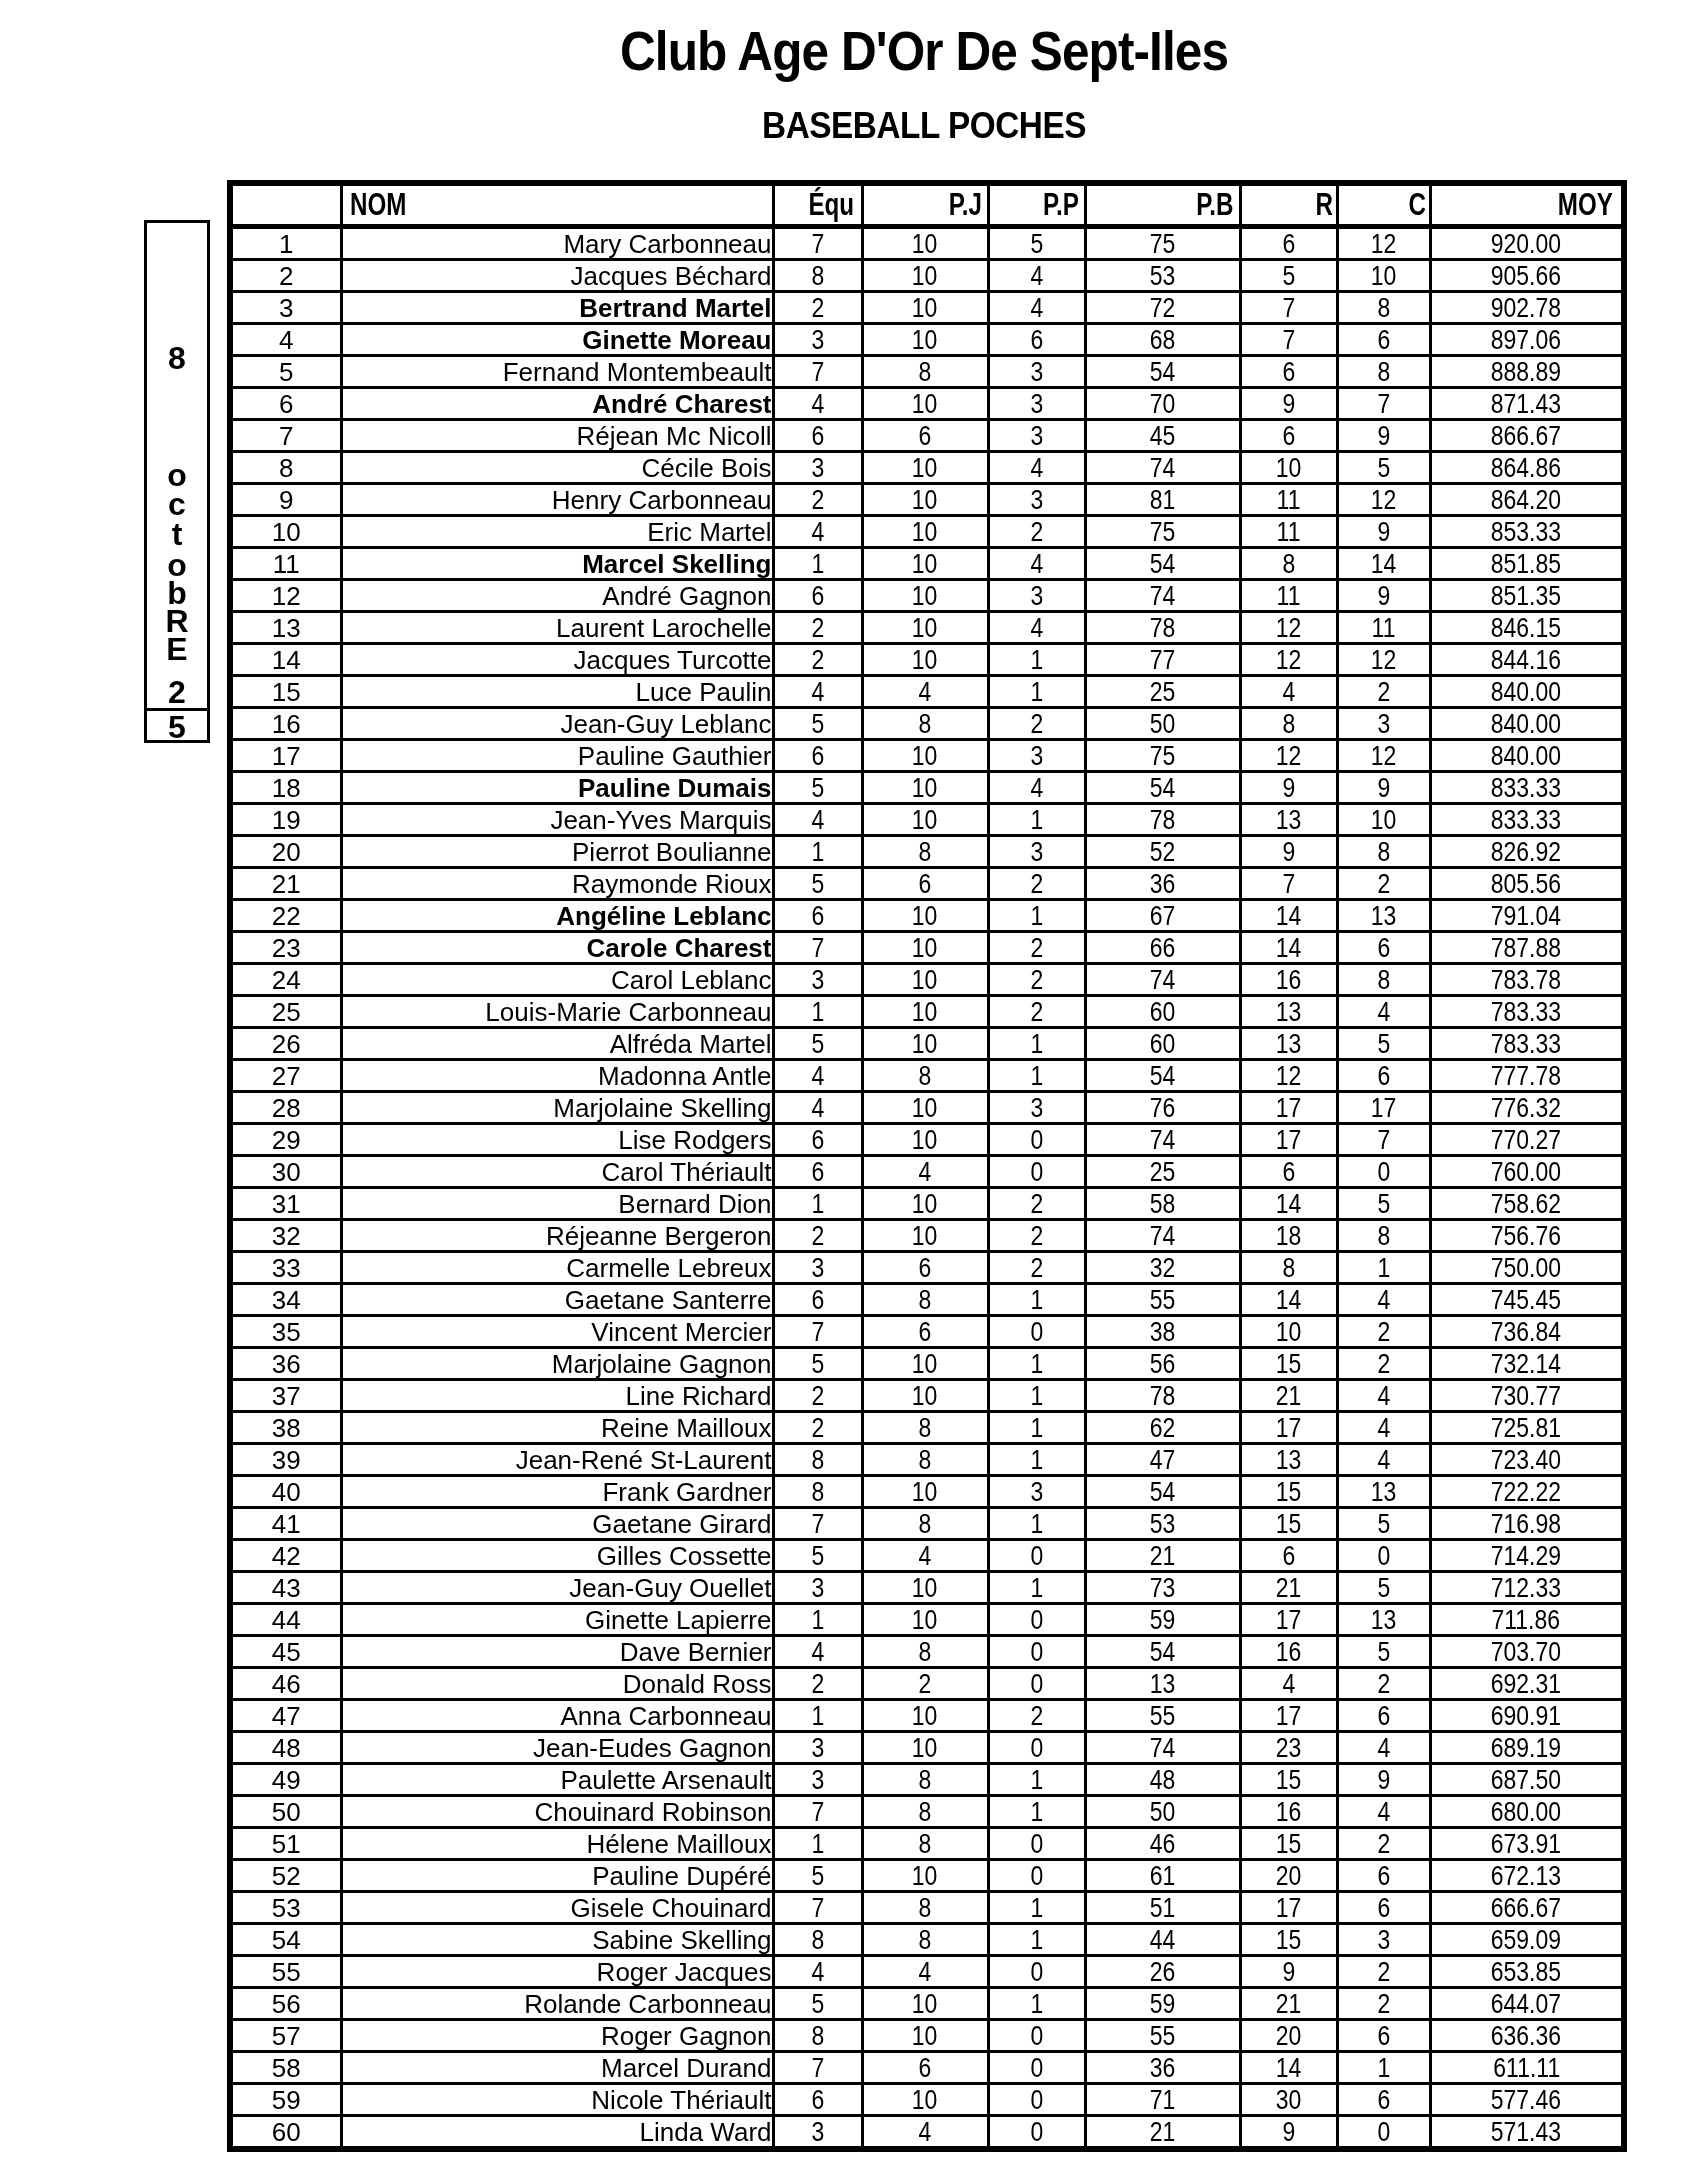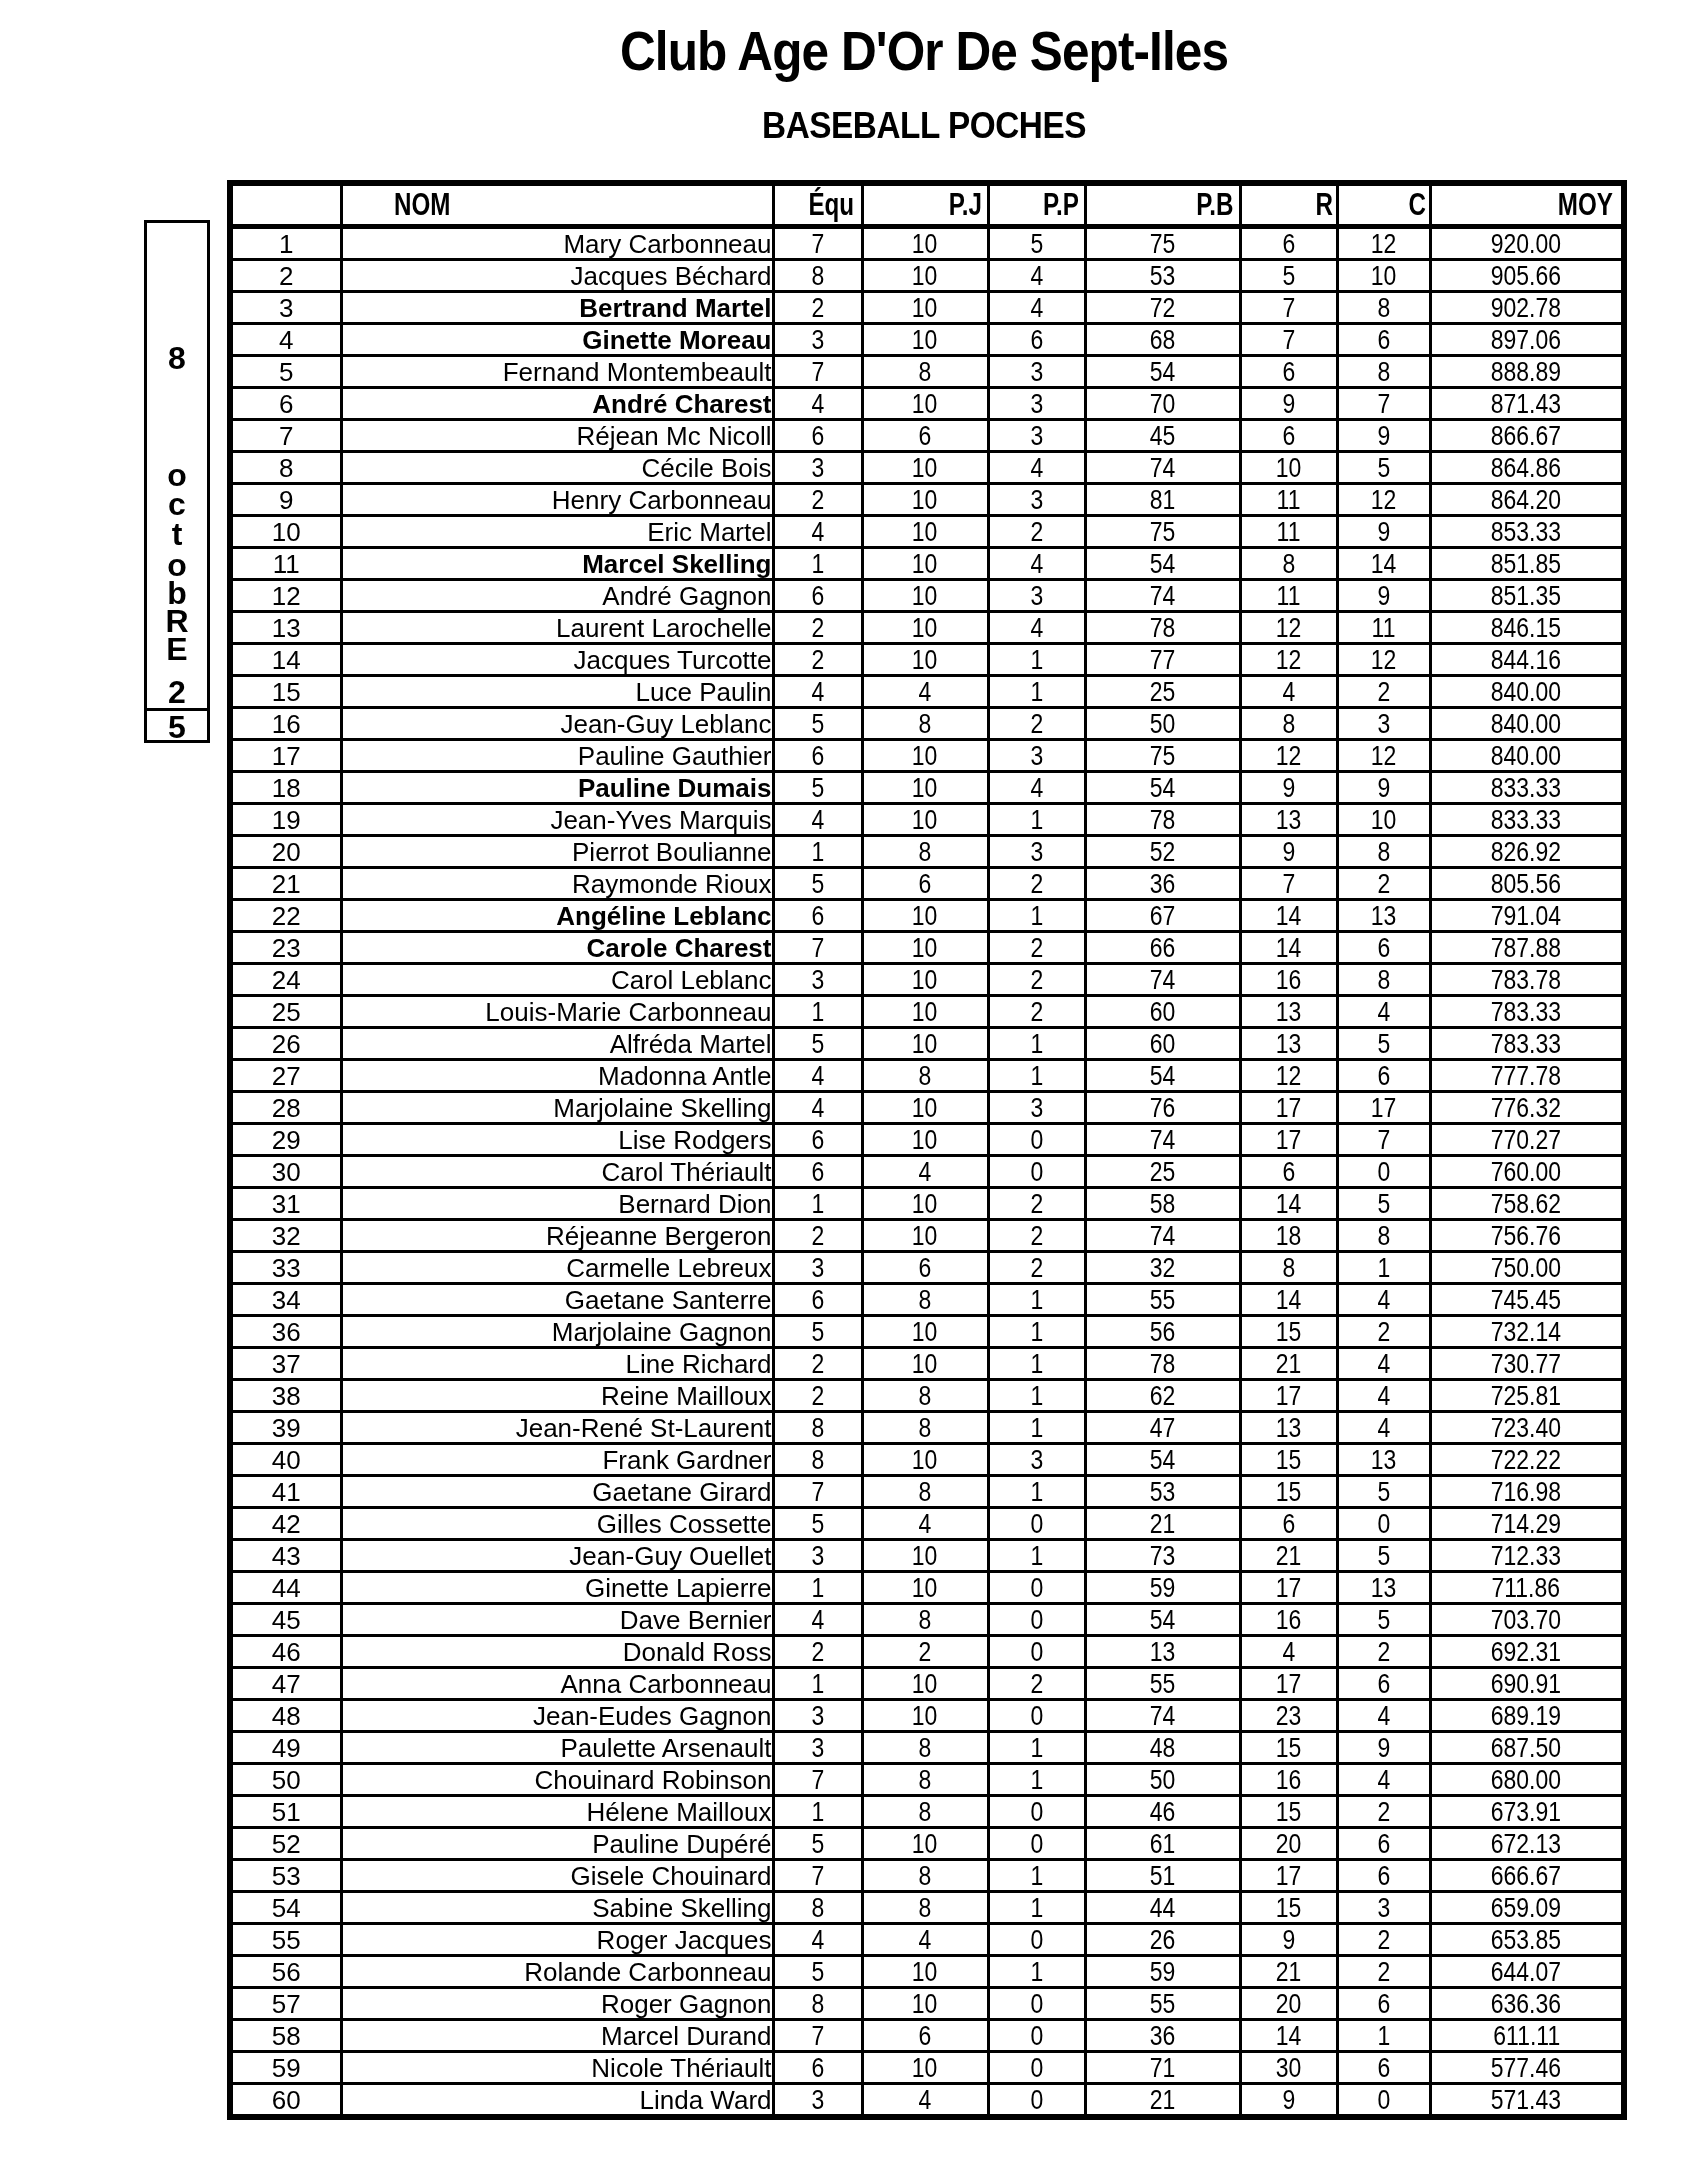--- a/index.html
+++ b/index.html
@@ -44,21 +44,21 @@
   }
   .standings th, .standings td {
     border: 3px solid #000;
     padding: 0; overflow: hidden; white-space: nowrap;
     vertical-align: middle;
   }
   .standings th {
     height: 38px; border-bottom-width: 5px;
     font-size: 31px; font-weight: bold; text-align: right;
   }
-  .standings th.h-name { text-align: left; padding-left: 44px; }
+  .standings th.h-name { text-align: left; }
   .standings th .cx { display: inline-block; transform: scaleX(0.78); transform-origin: center; }
   .standings th.h-name .cx { transform-origin: left; padding-left: 9px; }
   .standings td { height: 29px; font-size: 26px; line-height: 1; }
   .standings td.rank { text-align: center; }
   .standings td.name { text-align: right; }
   .standings td.name .nm { display: inline-block; padding-left: 9px; }
   .standings td.name.bold { font-weight: bold; }
   .standings td.num { text-align: center; }
   .standings td.num .cx {
     display: inline-block; font-size: 28px;
@@ -483,20 +483,31 @@
         <td class="name"><span class="nm">Gaetane Santerre</span></td>
         <td class="num"><span class="cx">6</span></td>
         <td class="num"><span class="cx">8</span></td>
         <td class="num"><span class="cx">1</span></td>
         <td class="num"><span class="cx">55</span></td>
         <td class="num"><span class="cx">14</span></td>
         <td class="num"><span class="cx">4</span></td>
         <td class="num"><span class="cx">745.45</span></td>
       </tr>
       <tr>
+        <td class="rank"><span>35</span></td>
+        <td class="name"><span class="nm">Vincent Mercier</span></td>
+        <td class="num"><span class="cx">7</span></td>
+        <td class="num"><span class="cx">6</span></td>
+        <td class="num"><span class="cx">0</span></td>
+        <td class="num"><span class="cx">38</span></td>
+        <td class="num"><span class="cx">10</span></td>
+        <td class="num"><span class="cx">2</span></td>
+        <td class="num"><span class="cx">736.84</span></td>
+      </tr>
+      <tr>
         <td class="rank"><span>36</span></td>
         <td class="name"><span class="nm">Marjolaine Gagnon</span></td>
         <td class="num"><span class="cx">5</span></td>
         <td class="num"><span class="cx">10</span></td>
         <td class="num"><span class="cx">1</span></td>
         <td class="num"><span class="cx">56</span></td>
         <td class="num"><span class="cx">15</span></td>
         <td class="num"><span class="cx">2</span></td>
         <td class="num"><span class="cx">732.14</span></td>
       </tr>

